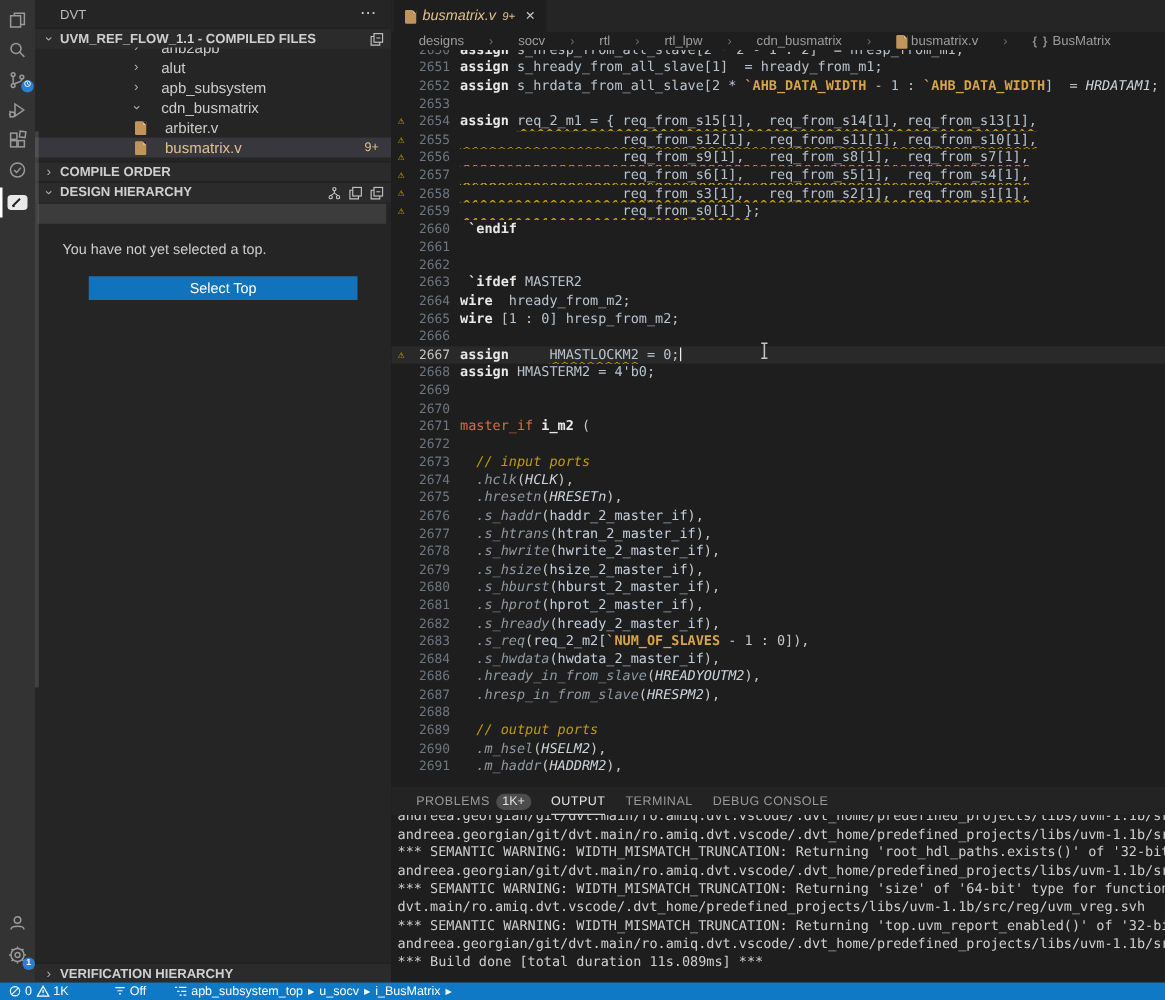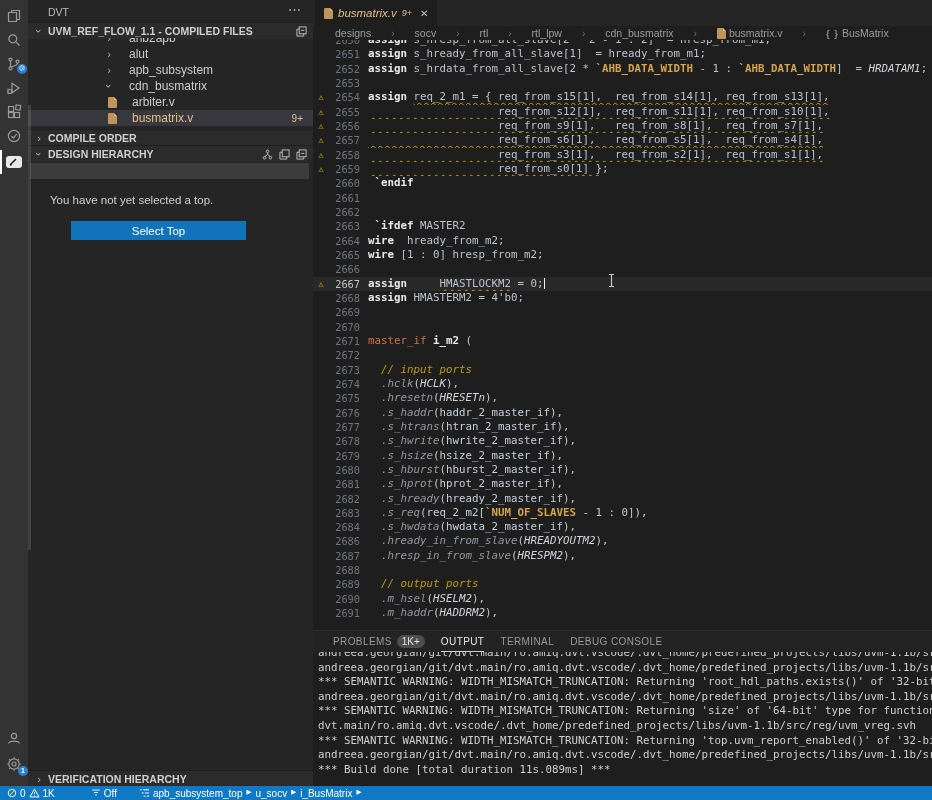--- a/index.html
+++ b/index.html
@@ -32,21 +32,21 @@
   .trow.sel{background:#37373d;}
   .trow .chev{margin-left:76px;}
   .trow .ind{width:80px;flex:none;}
   .trow .lbl{margin-left:15px;}
   .trow.filemod .lbl{color:#e2c08d;}
   .trow .badge{margin-left:auto;padding-right:10px;color:#e2c08d;font-size:10px;}
   .ficon{display:inline-block;width:9px;height:11px;background:#c0945a;border-radius:1px;position:relative;flex:none;}
   .ficon:after{content:"";position:absolute;right:0;top:0;border-top:3px solid #252526;border-left:3px solid #e0c08a;}
   .dh-input{position:absolute;left:2px;top:163px;width:279px;height:16px;background:#3c3c3c;cursor:text;}
   .dh-msg{position:absolute;left:22px;top:194px;font-size:11.5px;color:#cfcfcf;}
-  .select-top{position:absolute;left:43px;top:221px;width:175px;height:19px;background:#1173bb;border:none;
+  .select-top{position:absolute;left:43px;top:221px;width:215px;height:19px;background:#1173bb;border:none;
               color:#ffffff;font-size:11.5px;font-family:inherit;cursor:pointer;}
   .sb-scroll{position:absolute;left:0;top:105px;width:3px;height:445px;background:rgba(170,170,170,0.22);}
   .vhdr{top:770px;height:16px;}
   
   .main{position:absolute;left:313px;top:0;width:619px;height:786px;background:#1e1e1e;}
   .tabbar{position:absolute;left:0;top:0;right:0;height:26px;background:#252526;}
   .tab{position:absolute;left:2px;top:0;height:26px;background:#1e1e1e;display:flex;align-items:center;
        gap:5px;padding:0 9px;cursor:pointer;}
   .tab .lbl{font-style:italic;color:#e2c08d;font-size:11.5px;}
   .tab .cnt{color:#e2c08d;font-size:9px;font-style:italic;}
@@ -84,21 +84,21 @@
   .ptab.active{color:#e7e7e7;box-shadow:inset 0 -1px 0 #cfcfcf;}
   .ptab .pbadge{background:#4d4d4d;color:#e2e2e2;border-radius:8px;padding:1px 5px;font-size:10px;letter-spacing:0;}
   .pout{height:134px;overflow:hidden;padding-left:5px;color:#cfcfcf;
         font-family:"DejaVu Sans Mono",monospace;font-size:10.8px;line-height:14.6px;white-space:pre;}
   .pout .oline:first-child{margin-top:-6px;}
   
   .statusbar{position:absolute;left:0;top:786px;width:932px;height:14px;background:#0f79c5;color:#ffffff;
              display:flex;align-items:center;font-size:10px;}
   .statusbar svg{stroke:#ffffff;fill:none;stroke-width:1.1;}
   .sseg{display:flex;align-items:center;gap:3px;}
-  .scrumb{display:flex;gap:4px;font-size:10px;}
+  .scrumb{display:flex;align-items:center;gap:4px;font-size:10px;}
   .scrumb .tri{font-size:6.5px;}
 </style>
 </head>
 <body>
 
 <div id="app">
 
   <div class="abar">
     <div class="aicon" style="top:4px">
       <svg width="16" height="16" viewBox="0 0 16 16">

